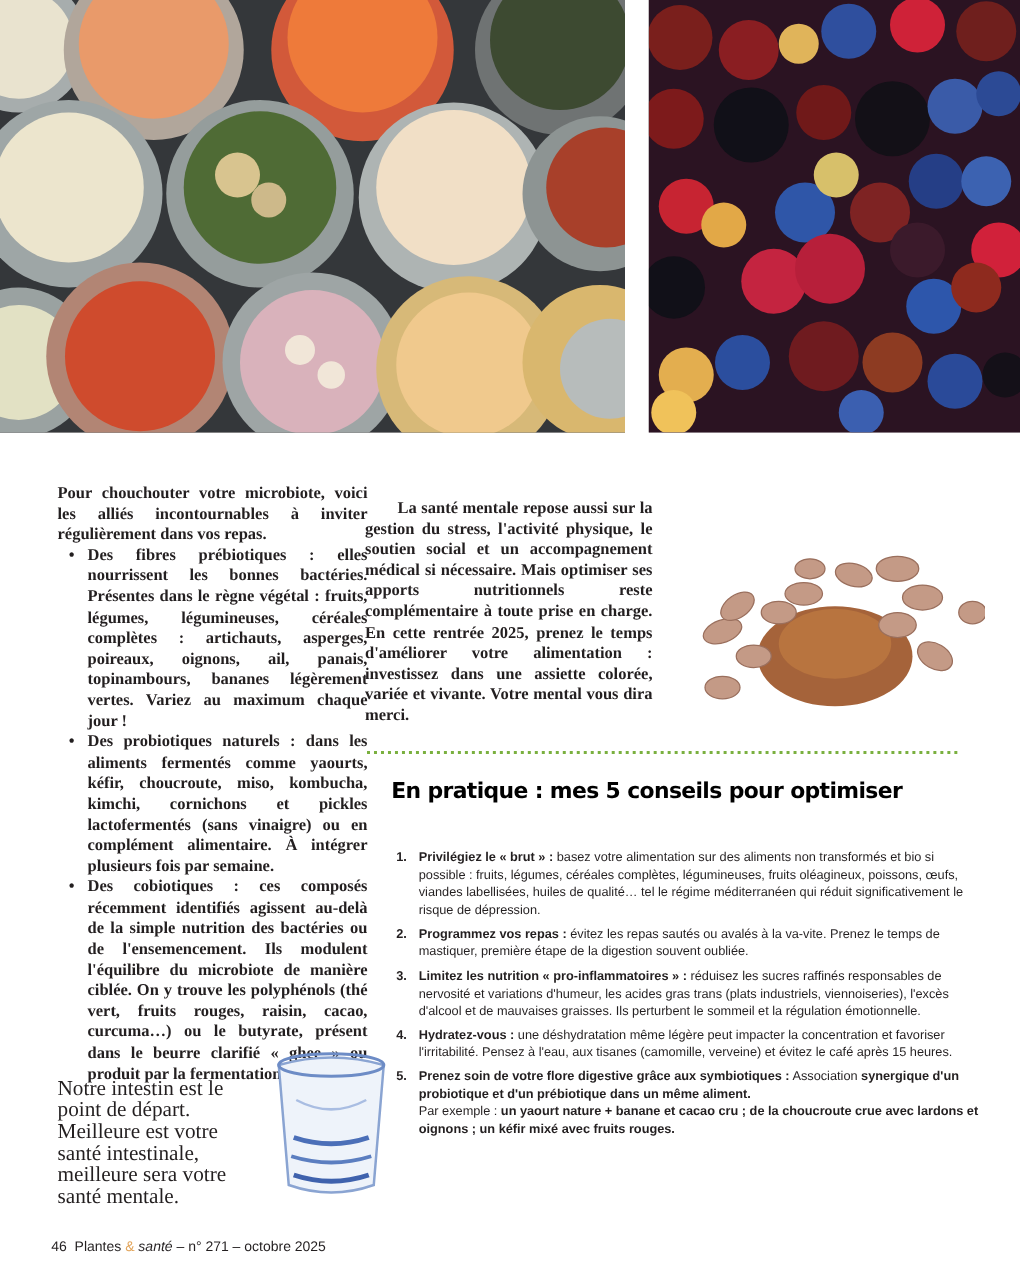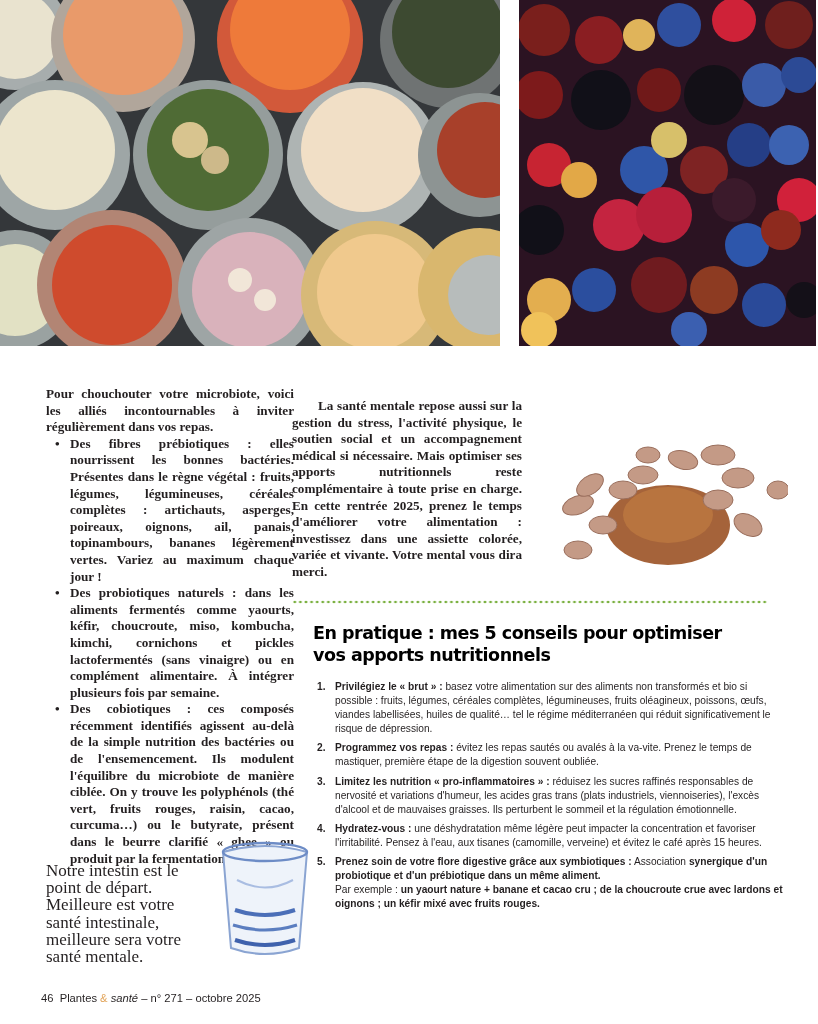--- a/index.html
+++ b/index.html
@@ -164,21 +164,20 @@
       <ellipse cx="230" cy="60" rx="11" ry="9"></ellipse>
       <ellipse cx="100" cy="25" rx="12" ry="8"></ellipse>
     </g>
   </svg>
 </div>
 
 <div class="dots"></div>
 
 <h2 class="box-title">
   <span>En pratique : mes 5 conseils pour optimiser</span><br>
-  <span>vos apports nutritionnels</span>
 </h2>
 
 <ol class="tips">
   <li>
     <span class="num">1.</span>
     <b>Privilégiez le « brut » :</b><span> basez votre alimentation sur des aliments non transformés et bio si possible : fruits, légumes, céréales complètes, légumineuses, fruits oléagineux, poissons, œufs, viandes labellisées, huiles de qualité… tel le régime méditerranéen qui réduit significativement le risque de dépression.</span>
   </li>
   <li>
     <span class="num">2.</span>
     <b>Programmez vos repas :</b><span> évitez les repas sautés ou avalés à la va-vite. Prenez le temps de mastiquer, première étape de la digestion souvent oubliée.</span>

